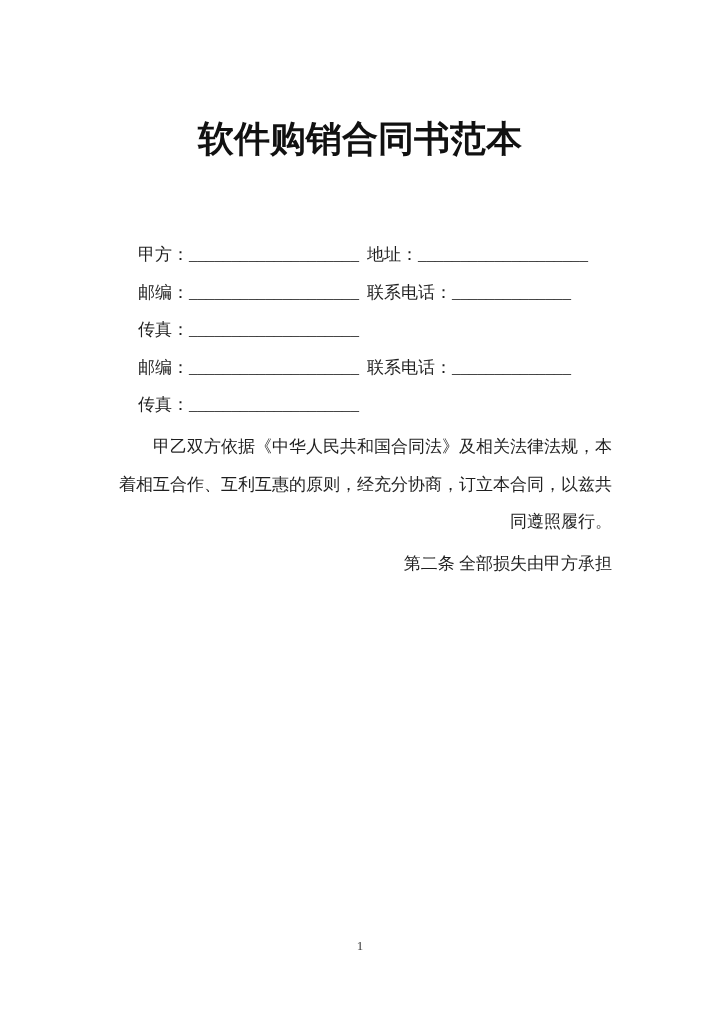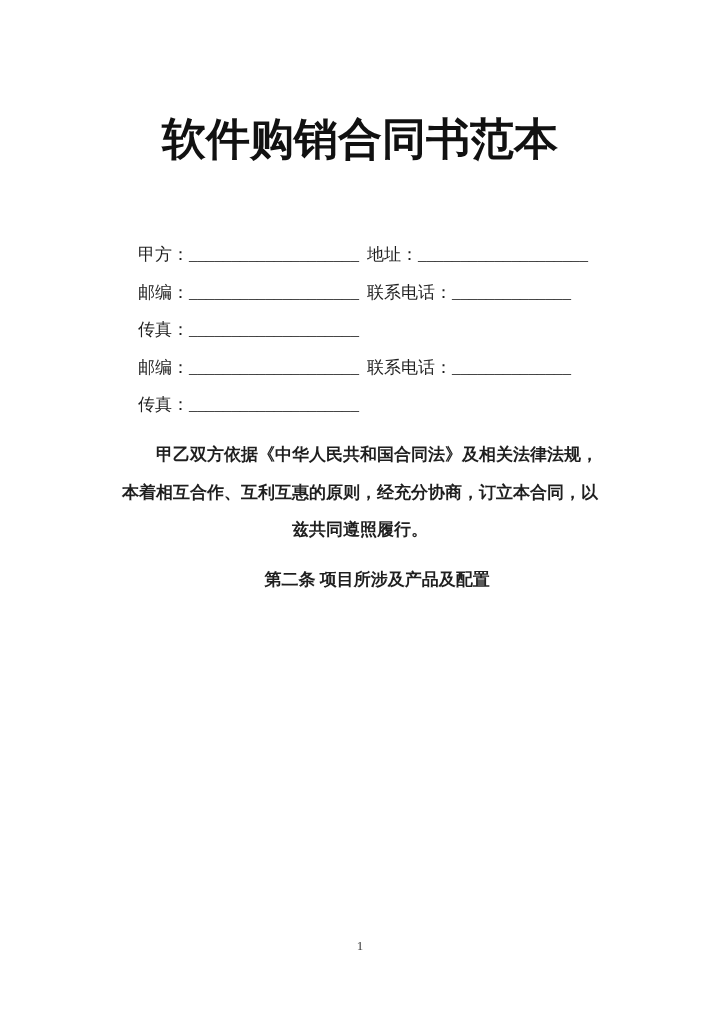--- a/index.html
+++ b/index.html
@@ -18,21 +18,21 @@
   .page {
     box-sizing: border-box;
     width: 720px;
     height: 1017px;
     padding: 117px 104px 0 104px;
     position: relative;
   }
   .doc-title {
     font-family: "Liberation Sans", "DejaVu Sans", sans-serif;
     font-weight: bold;
-    font-size: 44px;
+    font-size: 36px;
     line-height: 44px;
     text-align: center;
     color: #111111;
     white-space: nowrap;
   }
   .content {
     margin-top: 75px;
     font-size: 17px;
     line-height: 37.6px;
   }
@@ -45,25 +45,24 @@
   }
   .cell1 {
     display: inline-block;
     width: 229px;
     vertical-align: baseline;
   }
   .flabel, .fblank {
     display: inline;
   }
   .para {
-    margin: 12px;
+    margin: 4px;
     text-indent: 2em;
-    text-align: center;
+    text-align: right;
     overflow-wrap: normal;
-    font-weight: bold;
   }
   .page-num {
     position: absolute;
     top: 936px;
     left: 0;
     width: 720px;
     text-align: center;
     font-size: 13px;
     line-height: 20px;
     color: #3a3a3a;
@@ -89,20 +88,20 @@
 
       <div class="form-row"><span class="cell1"><span class="flabel">邮编：</span><span class="fblank">____________________</span></span><span class="flabel">联系电话：</span><span class="fblank">______________</span></div>
 
       <div class="form-row"><span class="cell1"><span class="flabel">传真：</span><span class="fblank">____________________</span></span></div>
 
     </div>
 
     <p class="para">甲乙双方依据《中华人民共和国合同法》及相关法律法规，本着相互合作、互利互惠的原则，经充分协商，订立本合同，以兹共同遵照履行。</p>
 
 
-    <p class="para">第二条 项目所涉及产品及配置</p>
+    <p class="para">第二条 全部损失由甲方承担</p>
 
 
   </div>
 
   <div class="page-num">1</div>
 
 </div>
 
 </body></html>

